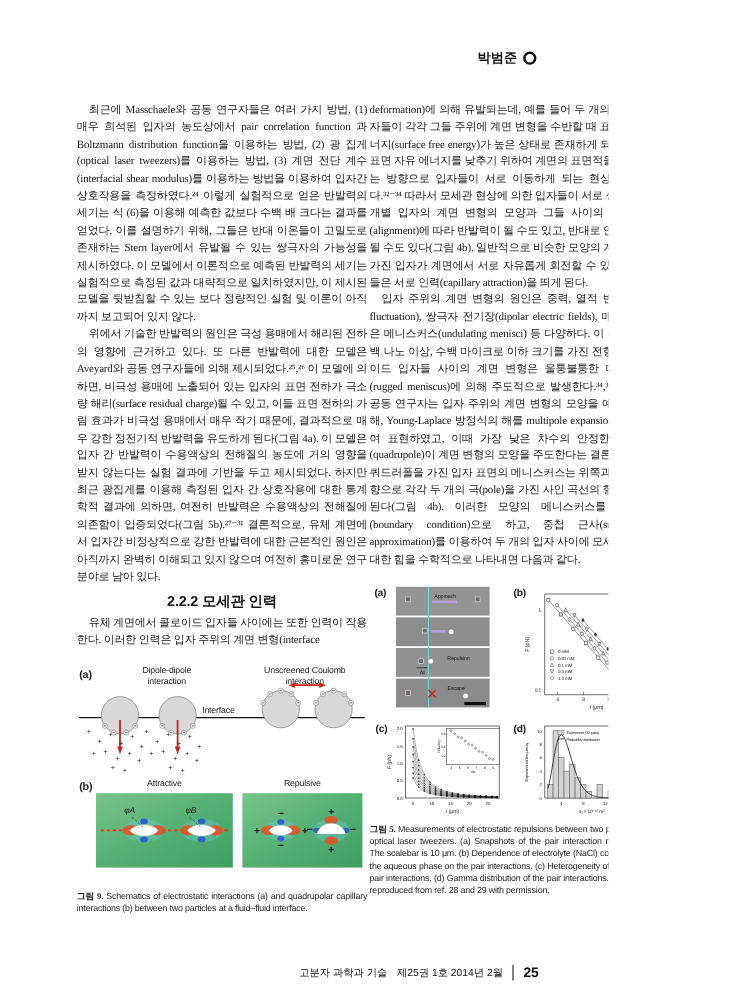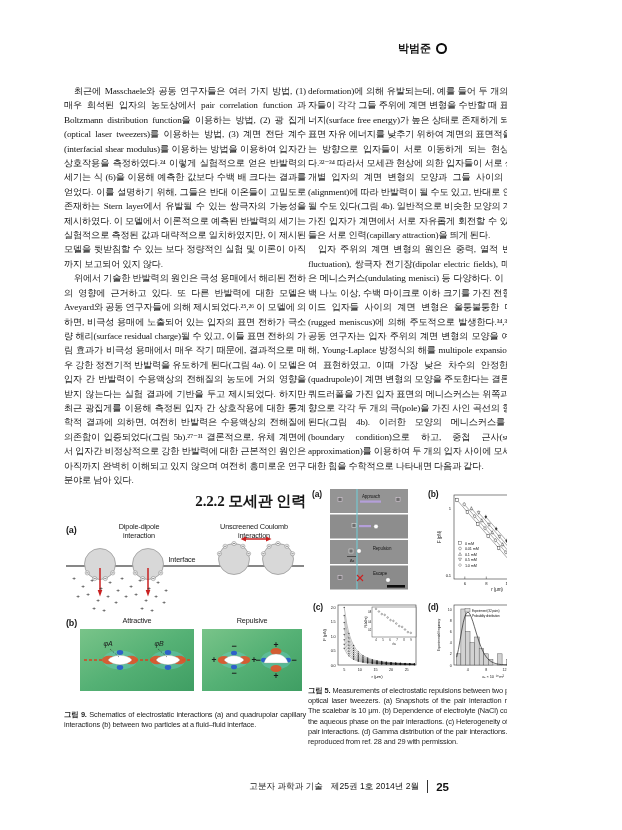--- a/index.html
+++ b/index.html
@@ -6,47 +6,48 @@
   .page{position:relative;width:507px;height:830px;background:#ffffff;overflow:hidden;
         font-family:"Liberation Serif","DejaVu Serif",serif;color:#151515;}
   .header{position:absolute;top:41px;right:60px;display:flex;align-items:center;gap:5px;
           font-family:"Liberation Sans","DejaVu Sans",sans-serif;font-weight:bold;font-size:11px;}
   .header-icon{width:7px;height:7px;border:2.6px solid #0c0c0c;border-radius:50%;}
   .col{position:absolute;top:84px;width:242px;text-align:justify;font-size:9.2px;line-height:14.4px;letter-spacing:-0.15px;}
   .col-left{left:64px;}
   .col-right{left:308px;}
   p.body-par{margin:0;text-indent:10px;}
   p.body-par.no-indent{text-indent:0;}
-  .section-heading{font-family:Liberation Serif, serif;font-weight:bold;font-size:15px;
-                   margin:7px 0 3px 0;text-align:right;}
+  .section-heading{font-family:Liberation Sans, sans-serif;font-weight:bold;font-size:12px;
+                   margin:7px 0 3px 0;text-align:center;}
   .figure{margin-top:10px;}
   .figure svg{display:block;}
   .caption{font-family:"Liberation Sans","DejaVu Sans",sans-serif;font-size:7.4px;line-height:10.2px;
            color:#1d1d1d;text-align:justify;margin-top:5px;}
-  .caption .cap-label{font-weight:bold;}
-  .footer{position:absolute;top:780px;right:58px;display:flex;align-items:center;gap:8px;
+  .caption .cap-label{font-weight:bold;font-family:Liberation Serif, serif;}
+  .footer{position:absolute;top:804px;right:58px;display:flex;align-items:center;gap:8px;
           font-family:"Liberation Sans","DejaVu Sans",sans-serif;font-size:8.6px;color:#111;}
   .footer .rule{width:1px;height:13px;background:#333;}
   .footer .page-num{font-weight:bold;font-size:11.5px;}
   svg text{font-family:"Liberation Sans","DejaVu Sans",sans-serif;fill:#1a1a1a;}
 </style>
 </head>
 <body>
 
 <div class="page">
 
   <div class="header">
     <span>박범준</span>
     <span class="header-icon"></span>
   </div>
 
   <div class="col col-left">
     <p class="body-par">최근에 Masschaele와 공동 연구자들은 여러 가지 방법, (1) 매우 희석된 입자의 농도상에서 pair correlation function 과 Boltzmann distribution function을 이용하는 방법, (2) 광 집게(optical laser tweezers)를 이용하는 방법, (3) 계면 전단 계수(interfacial shear modulus)를 이용하는 방법을 이용하여 입자간 상호작용을 측정하였다.²⁴ 이렇게 실험적으로 얻은 반발력의 세기는 식 (6)을 이용해 예측한 값보다 수백 배 크다는 결과를 얻었다. 이를 설명하기 위해, 그들은 반대 이온들이 고밀도로 존재하는 Stern layer에서 유발될 수 있는 쌍극자의 가능성을 제시하였다. 이 모델에서 이론적으로 예측된 반발력의 세기는 실험적으로 측정된 값과 대략적으로 일치하였지만, 이 제시된 모델을 뒷받침할 수 있는 보다 정량적인 실험 및 이론이 아직까지 보고되어 있지 않다.</p>
     <p class="body-par">위에서 기술한 반발력의 원인은 극성 용매에서 해리된 전하의 영향에 근거하고 있다. 또 다른 반발력에 대한 모델은 Aveyard와 공동 연구자들에 의해 제시되었다.²⁵,²⁶ 이 모델에 의하면, 비극성 용매에 노출되어 있는 입자의 표면 전하가 극소량 해리(surface residual charge)될 수 있고, 이들 표면 전하의 가림 효과가 비극성 용매에서 매우 작기 때문에, 결과적으로 매우 강한 정전기적 반발력을 유도하게 된다(그림 4a). 이 모델은 입자 간 반발력이 수용액상의 전해질의 농도에 거의 영향을 받지 않는다는 실험 결과에 기반을 두고 제시되었다. 하지만 최근 광집게를 이용해 측정된 입자 간 상호작용에 대한 통계학적 결과에 의하면, 여전히 반발력은 수용액상의 전해질에 의존함이 입증되었다(그림 5b).²⁷⁻³¹ 결론적으로, 유체 계면에서 입자간 비정상적으로 강한 반발력에 대한 근본적인 원인은 아직까지 완벽히 이해되고 있지 않으며 여전히 흥미로운 연구 분야로 남아 있다.</p>
     <div class="section-heading">2.2.2 모세관 인력</div>
+    <p class="body-par">유체 계면에서 콜로이드 입자들 사이에는 또한 인력이 작용한다. 이러한 인력은 입자 주위의 계면 변형(interface</p>
 
     <div class="figure">
       <svg width="242" height="186" viewBox="0 0 242 186">
         <defs>
           <linearGradient id="g4green" x1="0" y1="0" x2="1" y2="1">
             <stop offset="0" stop-color="#79c489"></stop>
               <stop offset="0.5" stop-color="#55b175"></stop>
               <stop offset="1" stop-color="#3f9e63"></stop>
           </linearGradient>
         </defs>

